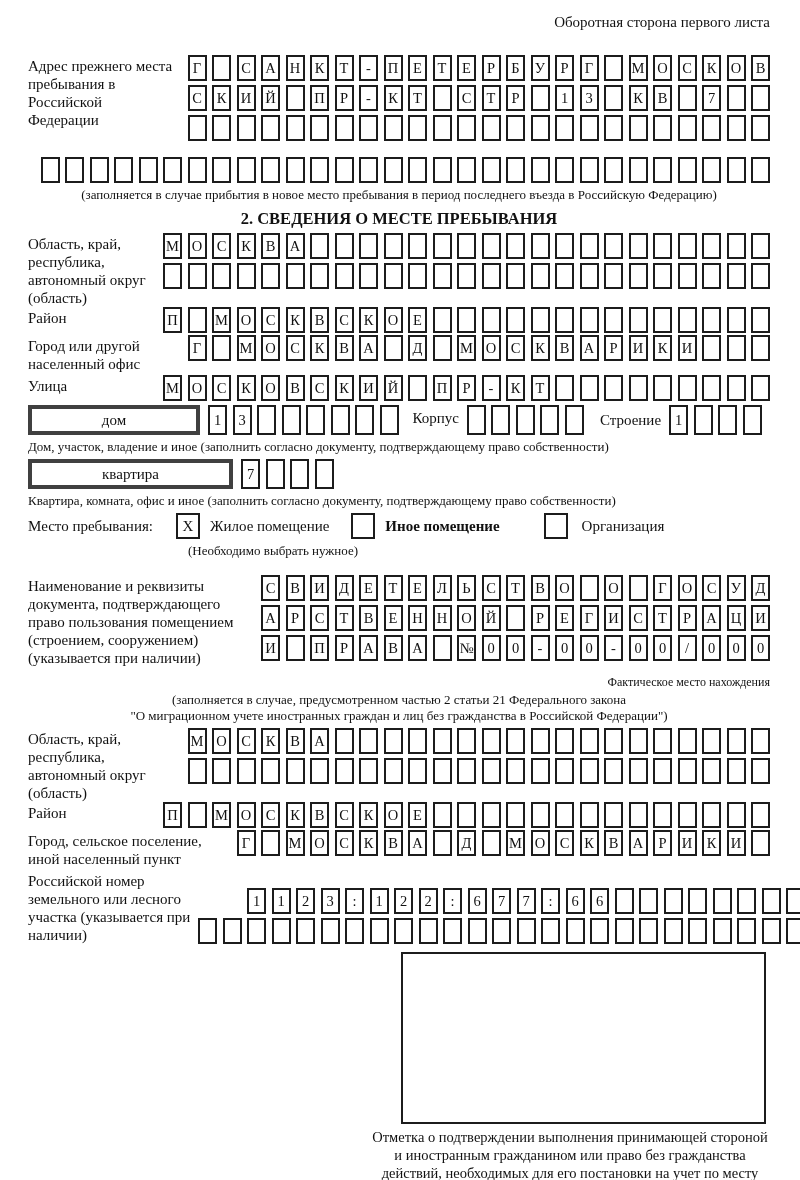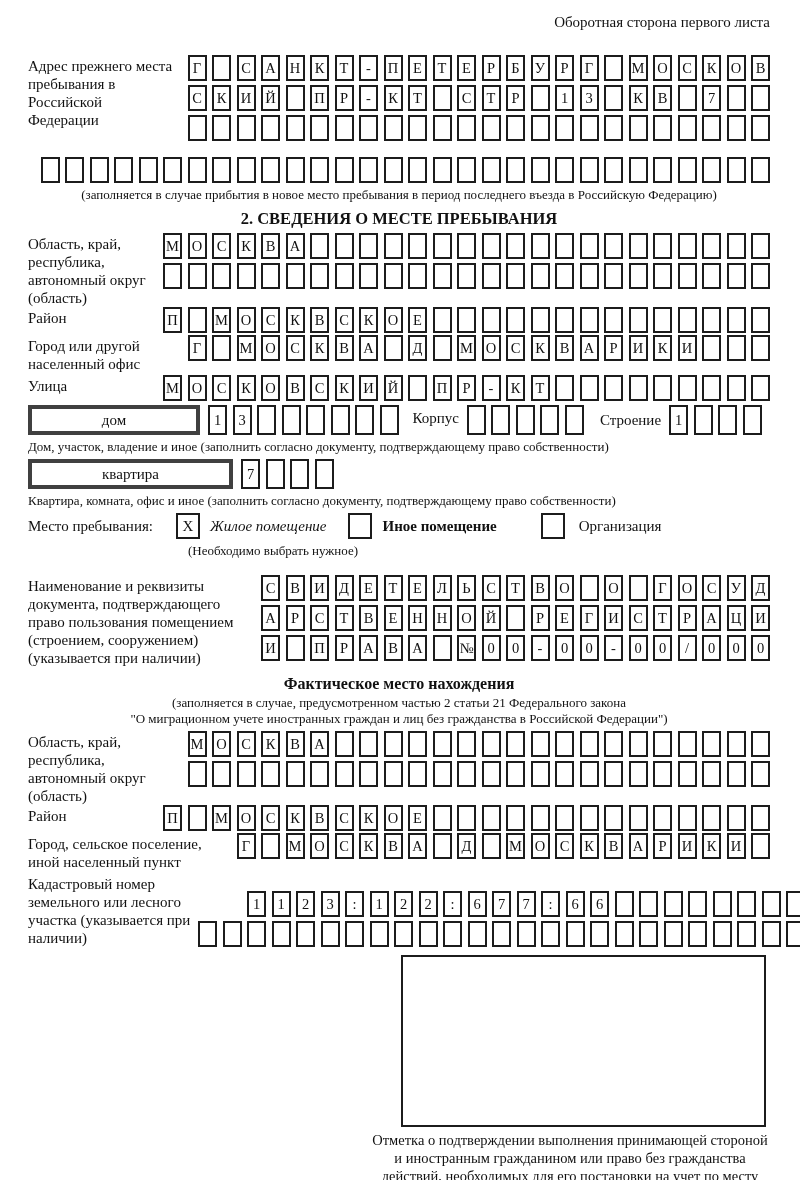--- a/index.html
+++ b/index.html
@@ -15,21 +15,21 @@
   .rows{flex:1;display:flex;flex-direction:column;gap:4px;}
   .brow{display:flex;justify-content:flex-end;gap:5.5px;}
   .cb{
     width:19px;height:26px;box-sizing:border-box;border:2px solid #1c1c1c;
     display:flex;align-items:center;justify-content:center;
     font-size:14.5px;line-height:1;background:#fff;flex-shrink:0;
   }
   .note{font-size:13px;line-height:16px;margin:4px 0 2px 0;}
   .note.centered{text-align:center;}
   .h2{font-weight:bold;text-align:center;font-size:16.5px;margin:6px 0 4px 0;}
-  .h3{font-weight:bold;text-align:center;font-size:16px;margin:8px 0 2px 0;}
+  .h3{font-weight:normal;text-align:right;font-size:12px;margin:8px 0 2px 0;}
   .inline-row{display:flex;align-items:center;margin-top:4px;}
   .named-box{
     box-sizing:border-box;border:4px solid #404040;height:30px;
     display:flex;align-items:center;justify-content:center;font-size:15px;flex-shrink:0;
   }
   .tall .cb{height:30px;}
   .chk{
     width:24px;height:26px;box-sizing:border-box;border:2px solid #1c1c1c;
     display:flex;align-items:center;justify-content:center;font-size:15px;flex-shrink:0;
   }
@@ -362,21 +362,21 @@
       <span class="cb"></span>
       <span class="cb"></span>
       <span class="cb"></span>
     </div>
 </div>
 <div class="note">Квартира, комната, офис и иное (заполнить согласно документу, подтверждающему право собственности)</div>
 
 <div class="inline-row">
   <div style="width:148px;flex-shrink:0;">Место пребывания:</div>
   <span class="chk">X</span>
-  <span style="margin:0 22px 0 10px;font-style:italic;">Жилое помещение</span>
+  <span style="margin:0 22px 0 10px;">Жилое помещение</span>
   <span class="chk"></span>
   <span style="margin:0 44px 0 10px;font-weight:bold;">Иное помещение</span>
   <span class="chk"></span>
   <span style="margin-left:14px;">Организация</span>
 </div>
 <div class="note" style="margin-left:160px;">(Необходимо выбрать нужное)</div>
 
 <div class="field mt4">
   <div class="flabel" style="width:218px;">Наименование и реквизиты документа, подтверждающего право пользования помещением (строением, сооружением) (указывается при наличии)</div>
   <div class="rows">
@@ -571,21 +571,21 @@
         <span class="cb">Р</span>
         <span class="cb">И</span>
         <span class="cb">К</span>
         <span class="cb">И</span>
         <span class="cb"></span>
       </div>
     </div>
 </div>
 
 <div class="field mt2">
-  <div class="flabel" style="width:170px;">Кадастровый номер земельного или лесного участка (указывается при наличии)</div>
+  <div class="flabel" style="width:170px;">Российской номер земельного или лесного участка (указывается при наличии)</div>
   <div class="rows" style="margin-top:18px;">
     <div class="brow">
         <span class="cb">1</span>
         <span class="cb">1</span>
         <span class="cb">2</span>
         <span class="cb">3</span>
         <span class="cb">:</span>
         <span class="cb">1</span>
         <span class="cb">2</span>
         <span class="cb">2</span>

